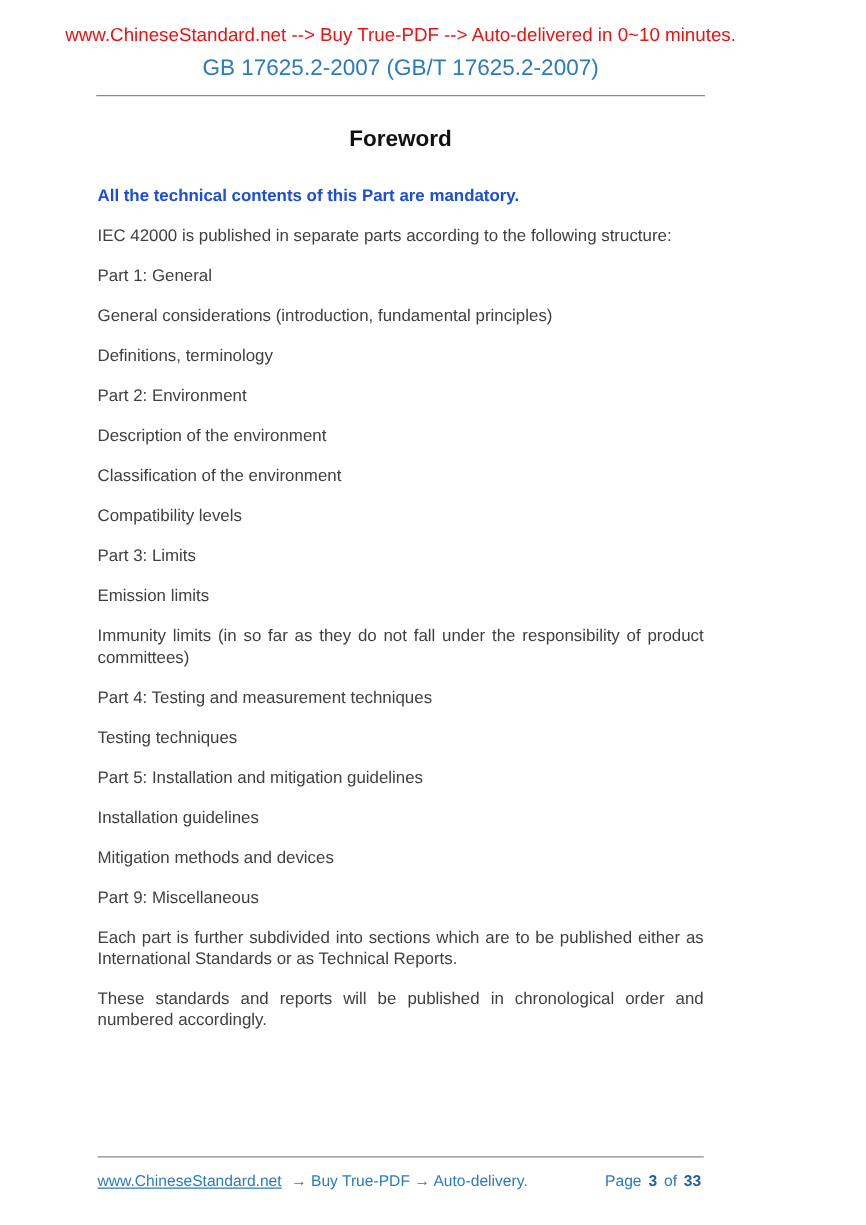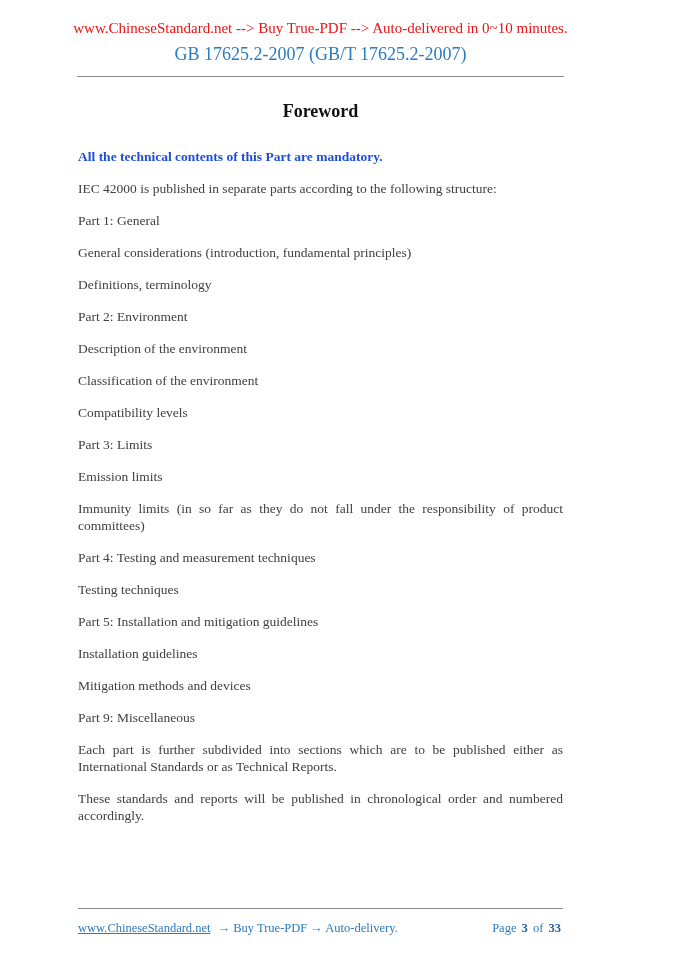--- a/index.html
+++ b/index.html
@@ -7,21 +7,21 @@
     padding: 0;
     background: #ffffff;
   }
   .page {
     width: 641px;
     height: 980px;
     box-sizing: border-box;
     background: #ffffff;
     display: flex;
     flex-direction: column;
-    font-family: Liberation Serif, serif;
+    font-family: Liberation Sans, sans-serif;
     padding-top: 20px;
   }
   .header {
     text-align: center;
   }
   .promo {
     font-size: 15px;
     font-weight: 400;
     color: var(--red, #ee1111);
   }
@@ -59,21 +59,21 @@
     color: #1d4ed8;
   }
   .para.indent {
   }
   .para.justify {
     text-align: justify;
   }
   .footer {
     width: 485px;
     margin: 0 auto;
-    padding-bottom: 44px;
+    padding-bottom: 28px;
   }
   .footer .rule {
     width: 485px;
     margin: 0 0 12px 0;
   }
   .footer-row {
     display: flex;
     justify-content: space-between;
     align-items: baseline;
     font-size: 12.5px;

